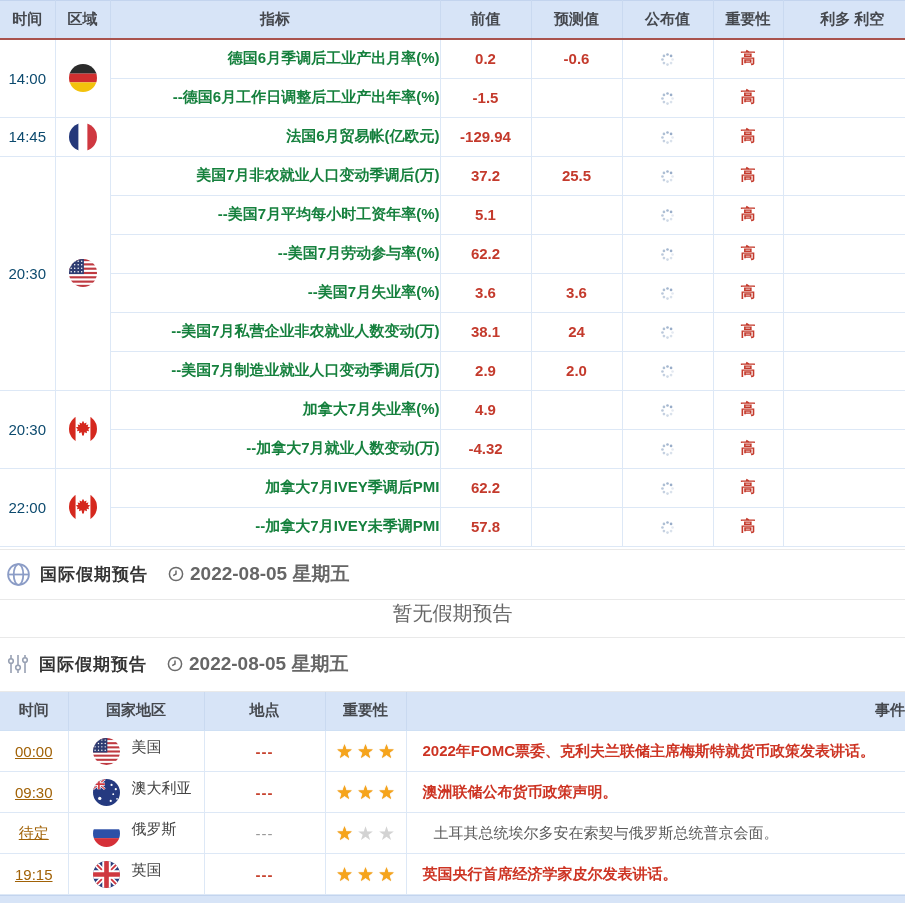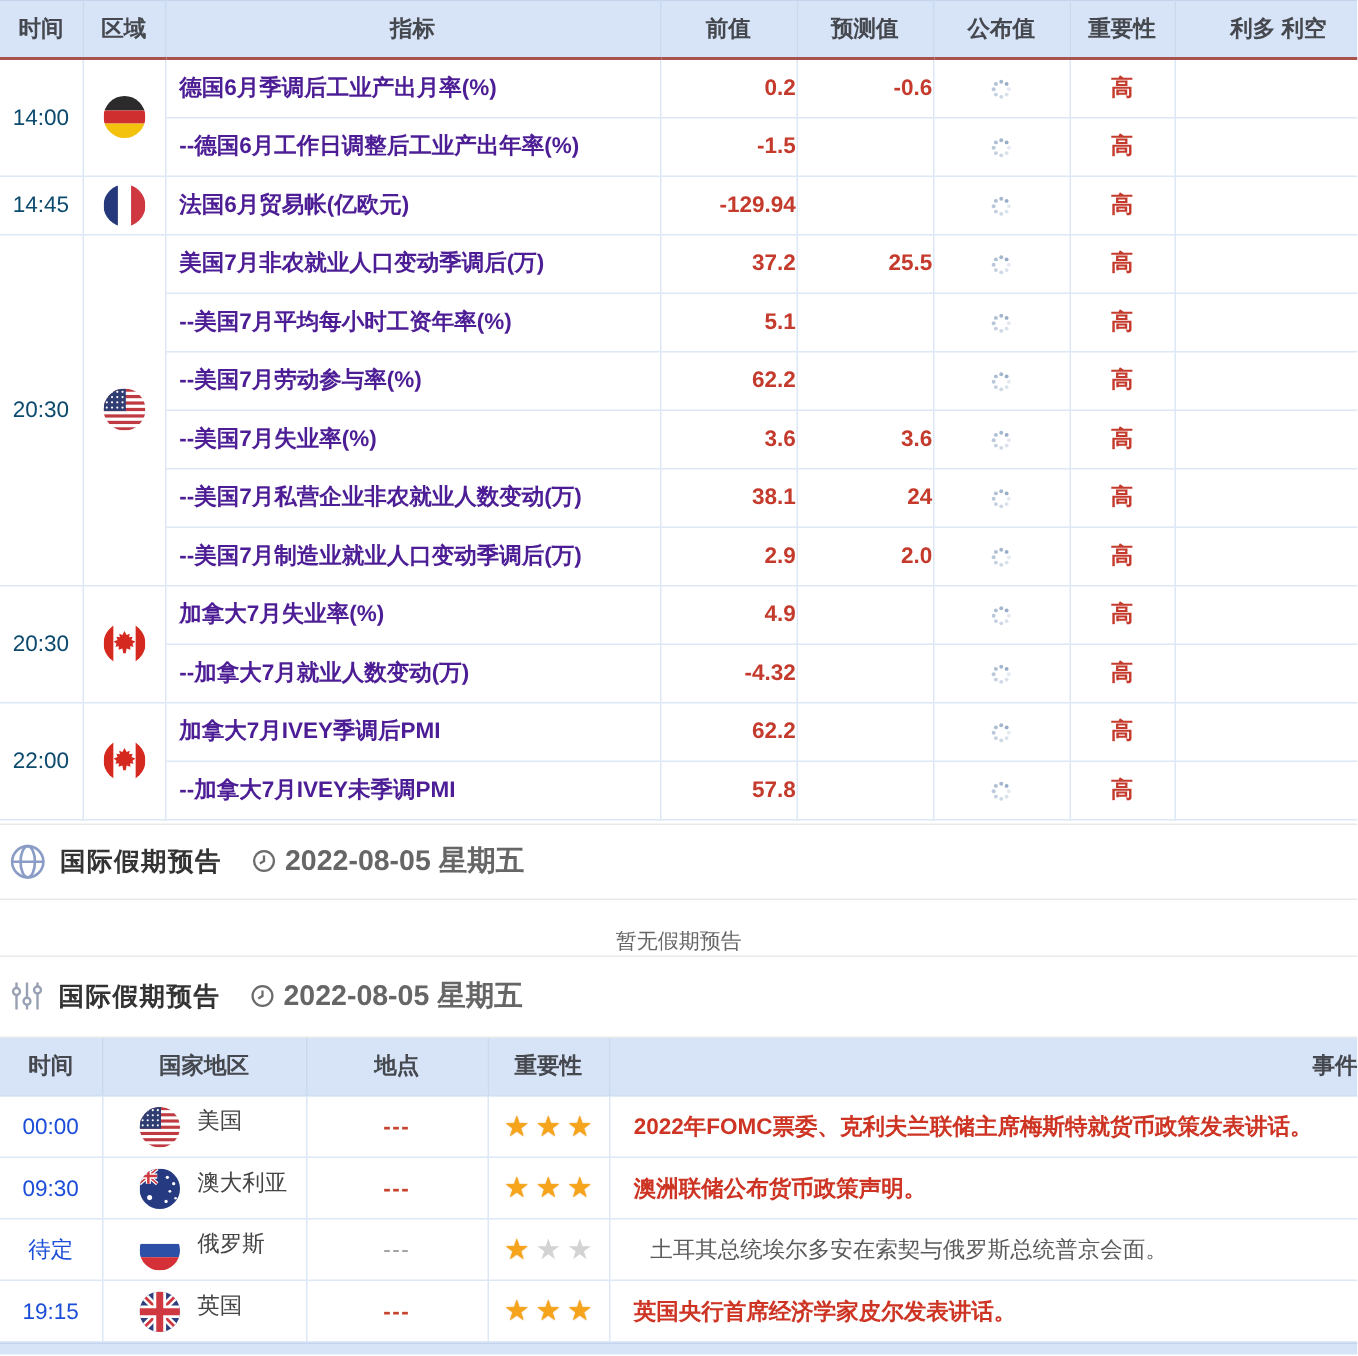--- a/index.html
+++ b/index.html
@@ -18,55 +18,55 @@
     font-size:15px;font-weight:bold;color:#45484e;text-align:center;padding:0;
   }
   .cal th:last-child{border-right:none;padding-left:16px;}
   .cal td{
     height:38px;box-sizing:content-box;padding:0;
     border-bottom:1px solid #dde8f6;border-right:1px solid #dde8f6;
     text-align:center;font-size:15px;background:#fff;vertical-align:middle;
   }
   .cal td:last-child{border-right:none;}
   .cal td.time{color:#0c4a6e;font-size:15px;}
-  .cal td.indicator{text-align:left;padding-left:9px;color:#4c1d95;font-weight:bold;cursor:pointer;}
-  .cal td.val{color:#c43a2c;font-weight:bold;text-align:right;}
+  .cal td.indicator{text-align:right;padding-left:9px;color:#15803d;font-weight:bold;cursor:pointer;}
+  .cal td.val{color:#c43a2c;font-weight:bold;}
   .cal td.imp{color:#c43a2c;font-weight:bold;}
   .flag{display:inline-block;line-height:0;vertical-align:middle;}
   .spinner{display:inline-block;line-height:0;vertical-align:middle;}
 
   
   .section{
     display:flex;align-items:center;height:49px;padding-left:4px;
     border-bottom:1px solid #e9e9e9;background:#fff;
   }
   .section.first{border-top:1px solid #e9e9e9;margin-top:2px;}
   .sec-icon{display:inline-block;line-height:0;margin-left:2px;}
   .sec-title{font-size:17px;font-weight:bold;color:#333;margin:0 12px 0 9px;letter-spacing:1px;text-align:right;}
   .clock-icon{display:inline-block;line-height:0;margin:0 6px 0 8px;}
   .sec-date{font-size:19px;font-weight:bold;color:#666;}
   .empty-row{
-    height:37px;display:flex;align-items:flex-end;justify-content:center;
-    border-bottom:1px solid #e9e9e9;color:#666;font-size:14px;background:#fff;
+    height:37px;display:flex;align-items:flex-start;justify-content:center;
+    border-bottom:1px solid #e9e9e9;color:#666;font-size:20px;background:#fff;
   }
   .section.second{height:53px;}
 
   
   .ev th{
     background:#d7e4f7;height:39px;box-sizing:border-box;
     border-bottom:1px solid #cfe0f4;border-right:1px solid #c9d9f0;
     font-size:15px;font-weight:bold;color:#45484e;text-align:center;padding:0;
   }
   .ev th:last-child{border-right:none;text-align:right;}
   .ev td{
     height:40px;padding:0;border-bottom:1px solid #dde8f6;border-right:1px solid #dde8f6;
     font-size:15px;text-align:center;background:#fff;vertical-align:middle;
   }
   .ev td:last-child{border-right:none;}
-  .ev td.time{color:#1d4ed8;}
+  .ev td.time{color:#a16207;text-decoration:underline;}
   .ev td.country{text-align:left;}
   .country-wrap{display:flex;align-items:flex-start;padding-left:24px;color:#444;}
   .country-wrap .cname{margin-left:12px;}
   .ev td.loc.hl{color:#c7432f;font-weight:bold;letter-spacing:1px;}
   .ev td.loc.norm{color:#9a9a9a;letter-spacing:1px;}
   .star{font-size:19px;color:#f6a41b;margin:0 2px;text-shadow:0 0 1px #e08a00;}
   .star.off{color:#d3d3d3;text-shadow:none;}
   .ev td.event{text-align:left;padding-left:27px;}
   .ev td.event.hl{color:#cd3423;font-weight:bold;cursor:pointer;padding-left:16px;}
   .ev td.event.norm{color:#5b5b5b;}

